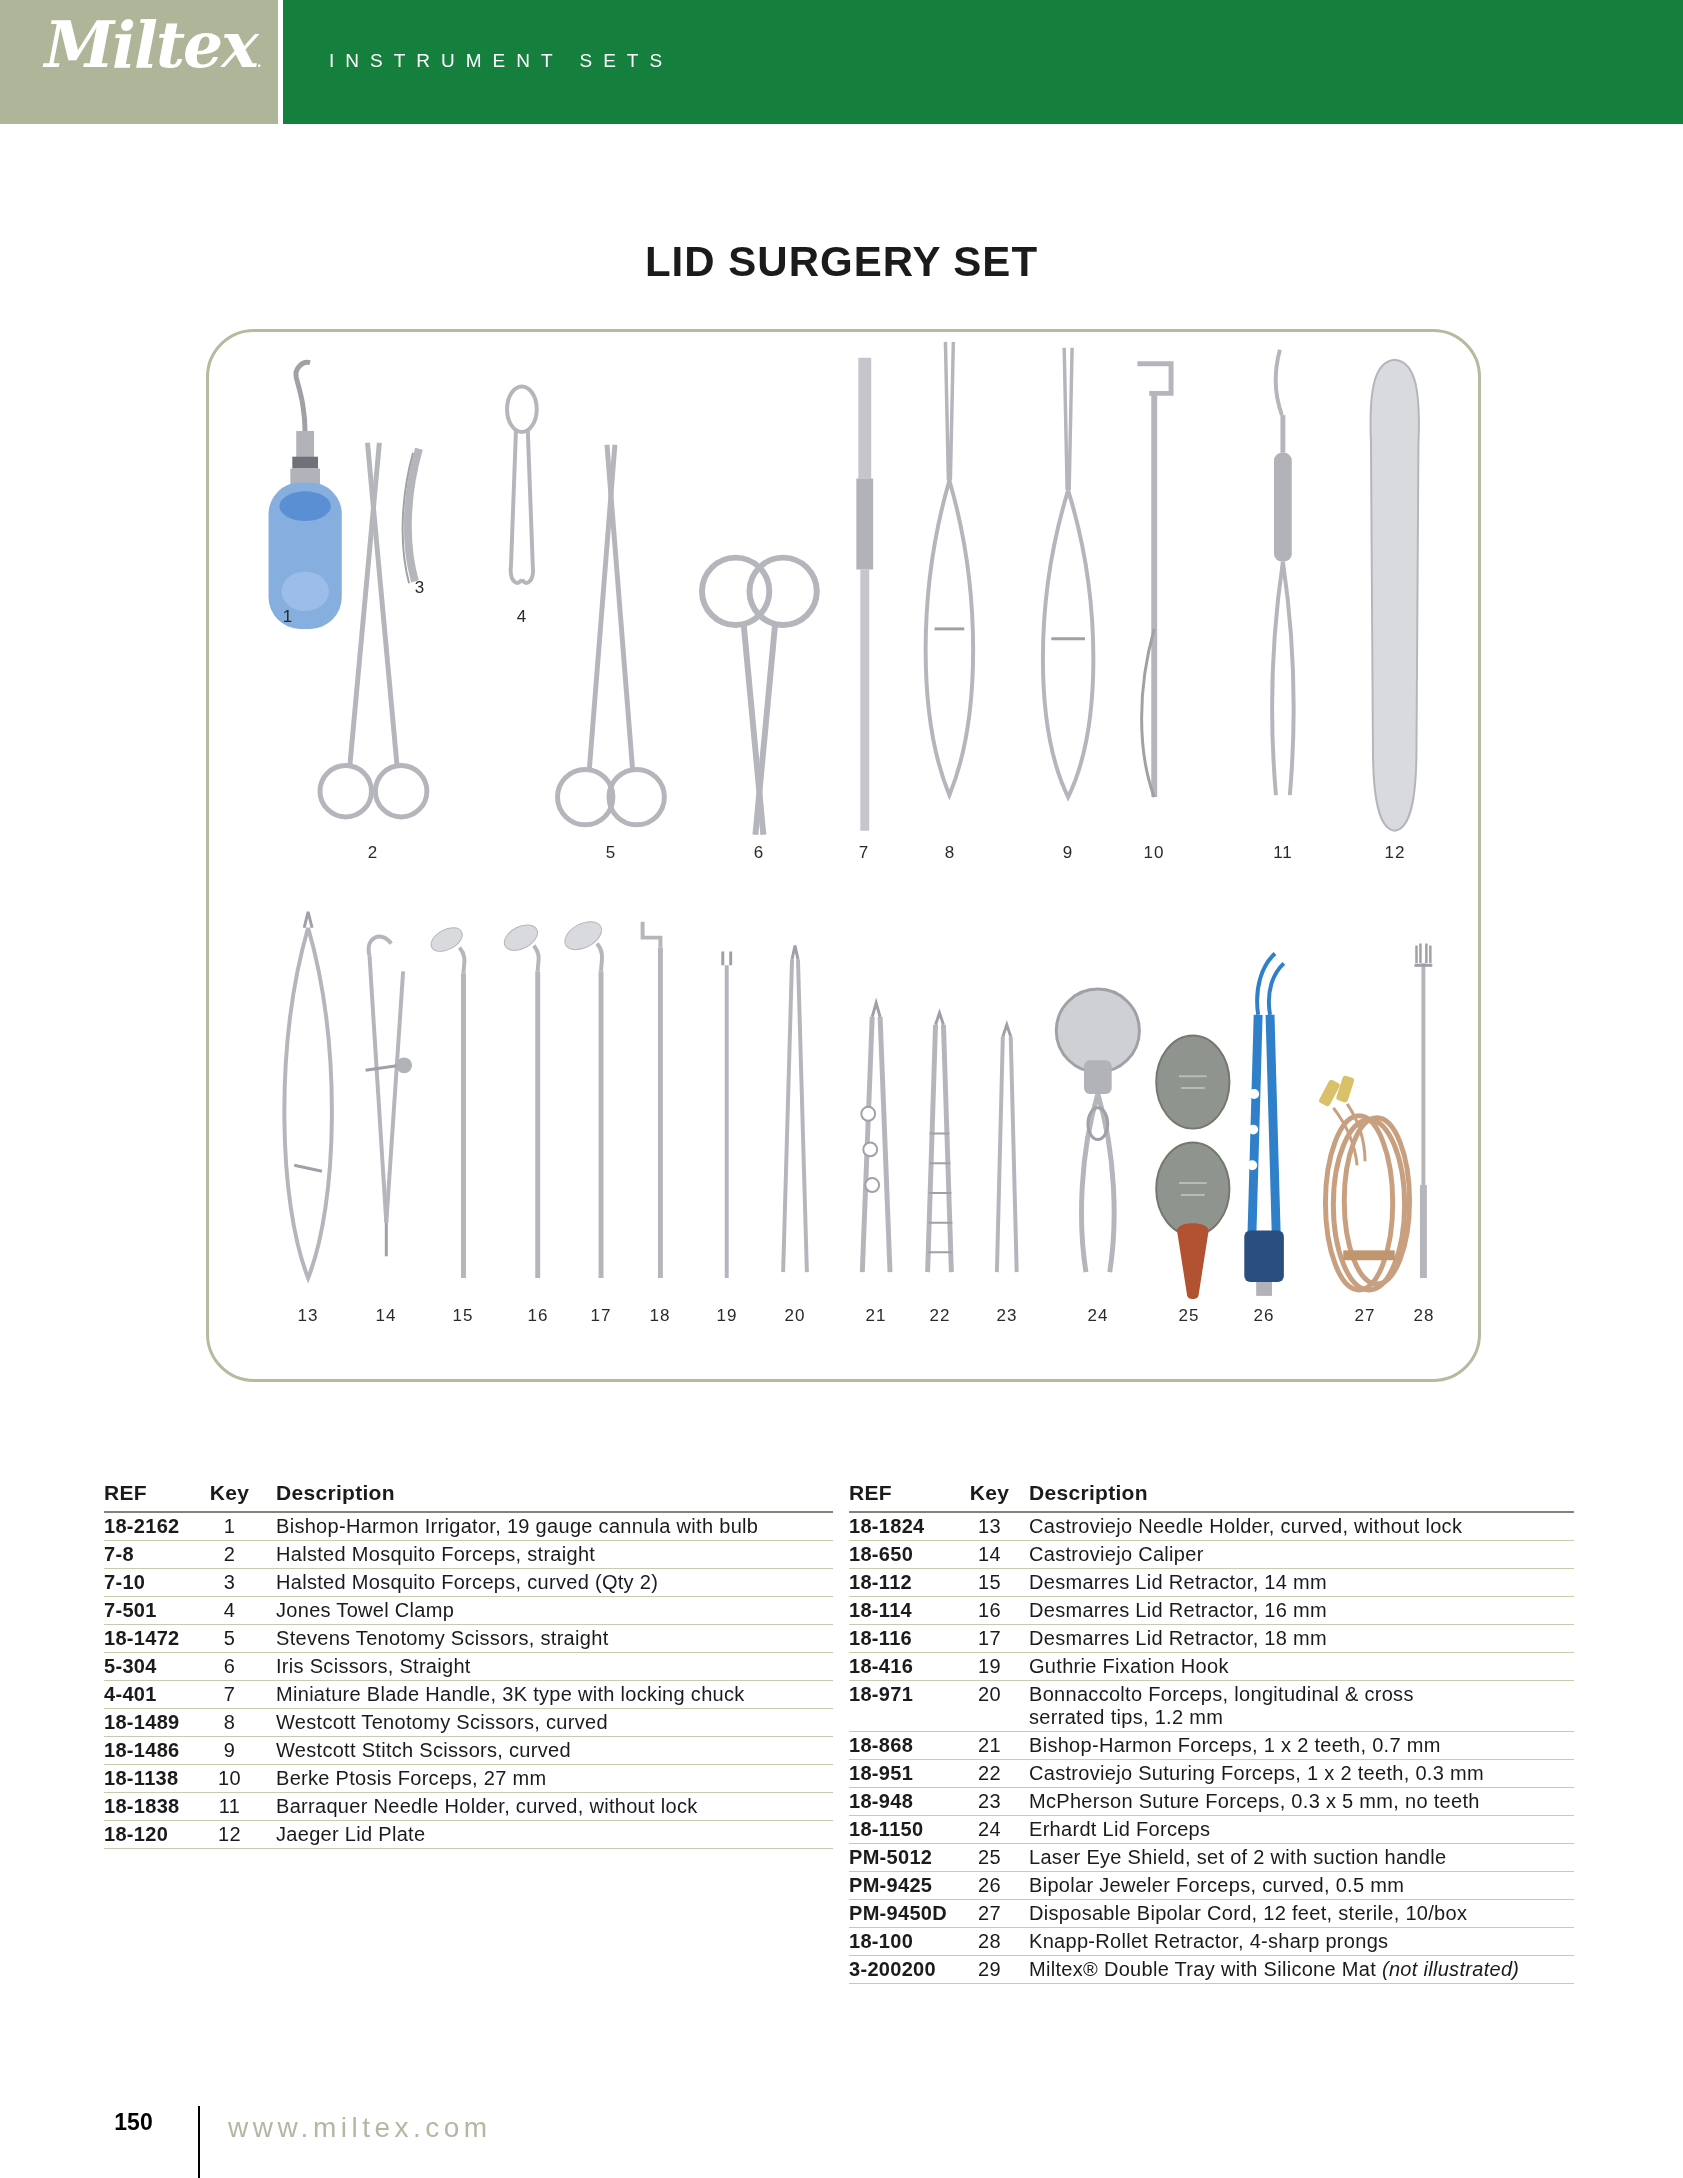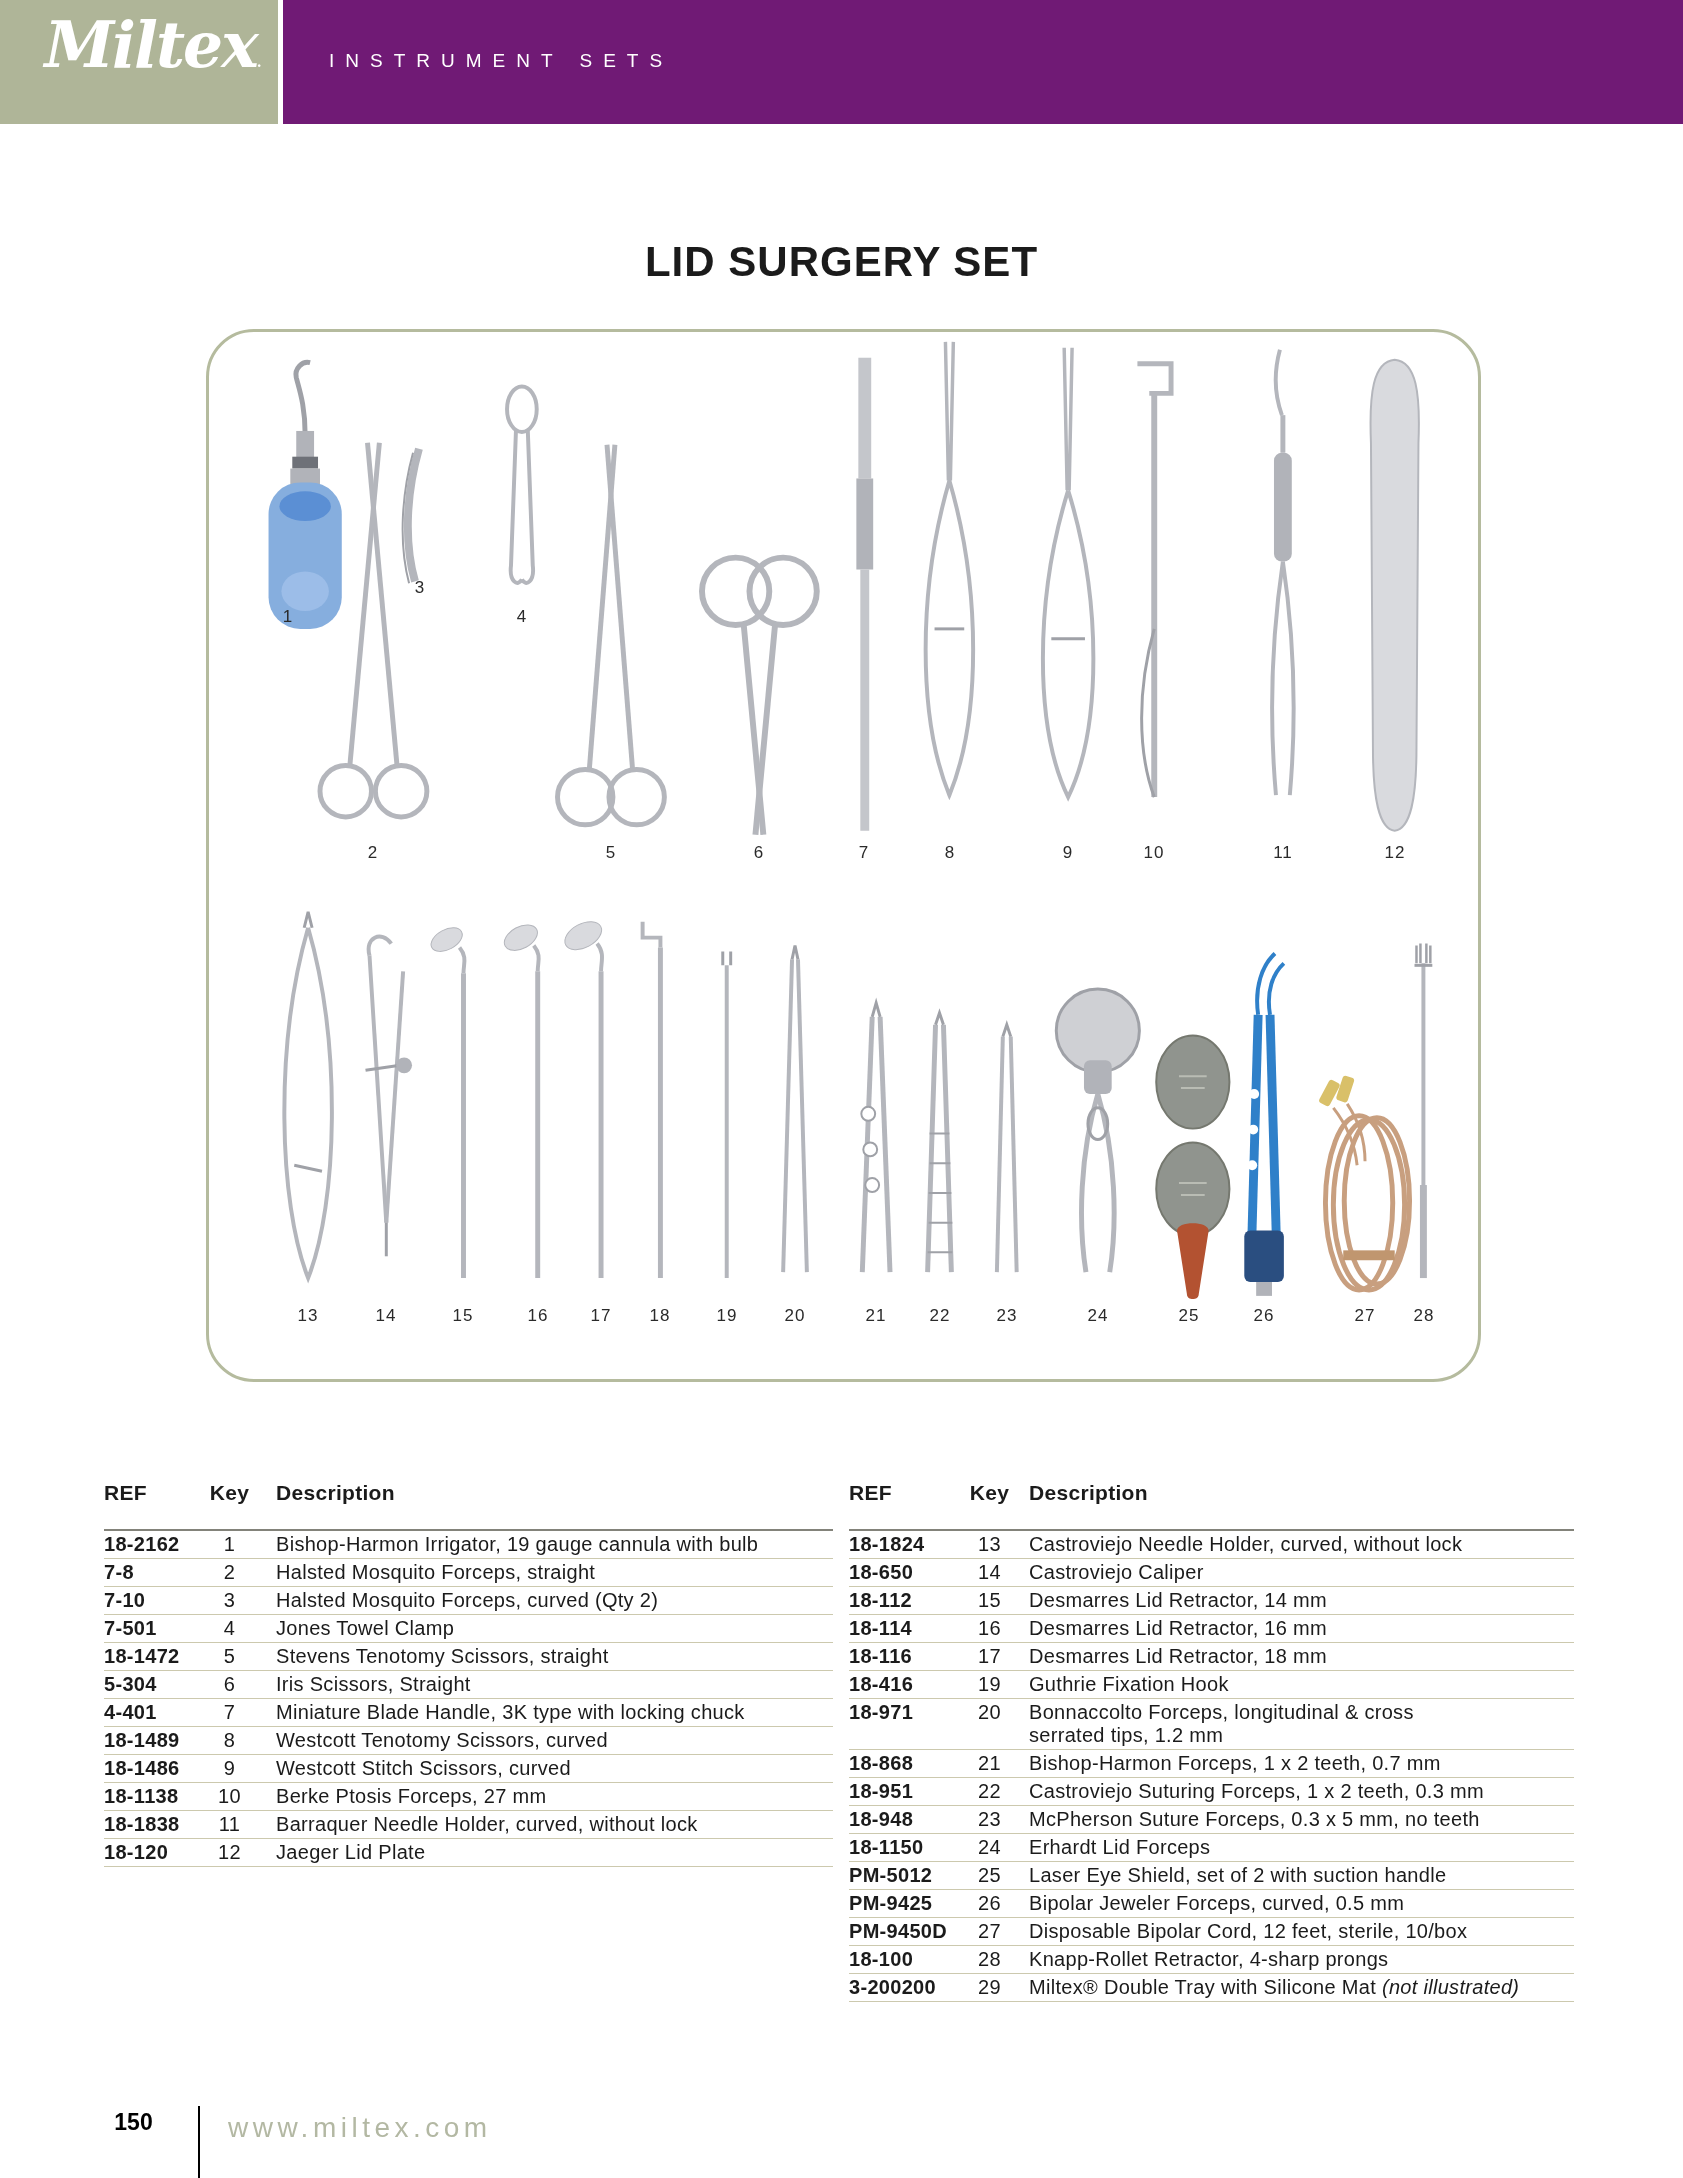--- a/index.html
+++ b/index.html
@@ -5,21 +5,21 @@
   html,body{margin:0;padding:0;background:#e8e8e8;}
   .page{position:relative;width:1683px;height:2178px;background:#ffffff;overflow:hidden;
         font-family:"Liberation Sans",sans-serif;color:#1b1b1b;}
 
   
   .logo-box{position:absolute;left:0;top:0;width:278px;height:124px;background:var(--sage);}
   .logo-script{position:absolute;left:0;top:8px;width:304px;text-align:center;
         font-family:"DejaVu Serif",serif;font-style:italic;font-weight:bold;
         font-size:63px;color:#ffffff;letter-spacing:-2px;}
   .logo-reg{font-size:14px;font-style:normal;vertical-align:baseline;}
-  .header-bar{position:absolute;left:283px;top:0;width:1400px;height:124px;background:#701a75;}
+  .header-bar{position:absolute;left:283px;top:0;width:1400px;height:124px;background:#15803d;}
   .header-label{position:absolute;left:46px;top:50px;color:#ffffff;font-size:19px;
         letter-spacing:11px;font-weight:400;white-space:nowrap;}
 
   
   .page-title{position:absolute;left:0;top:190px;width:1683px;text-align:center;
         font-size:42px;font-weight:bold;letter-spacing:1px;margin-top:48px;}
 
   
   .panel{position:absolute;left:206px;top:329px;width:1269px;height:1047px;
         border:3px solid var(--panel_border);border-radius:48px;background:#ffffff;}
@@ -28,21 +28,21 @@
         letter-spacing:1px;white-space:nowrap;}
 
   
   .st{stroke:#b4b6bc;fill:none;}
   .st2{stroke:#9fa1a7;fill:none;}
   .fl{fill:#d9dade;stroke:#b4b6bc;}
   .fm{fill:#b1b3b9;}
 
   
   .ref-table{position:absolute;border-collapse:collapse;table-layout:fixed;}
-  .ref-table th{font-size:21px;font-weight:bold;text-align:left;padding:0 0 24px 0;
+  .ref-table th{font-size:21px;font-weight:bold;text-align:left;padding:0 0 6px 0;
         border-bottom:2px solid #83837a;letter-spacing:0.3px;}
   .ref-table td{font-size:20px;letter-spacing:0.3px;padding:2px 0;line-height:23px;
         border-bottom:1px solid var(--rule);vertical-align:top;}
   .ref-table td.ref{font-weight:bold;}
   .ref-table th.key,.ref-table td.key{text-align:center;}
   .ref-table th.desc,.ref-table td.desc{padding-left:12px;}
   .ref-table td.desc i{font-style:italic;}
   #table-left{left:104px;top:1481px;width:729px;}
   #table-right{left:849px;top:1481px;width:725px;}
   #table-left .col-ref{width:91px;} #table-left .col-key{width:69px;}

